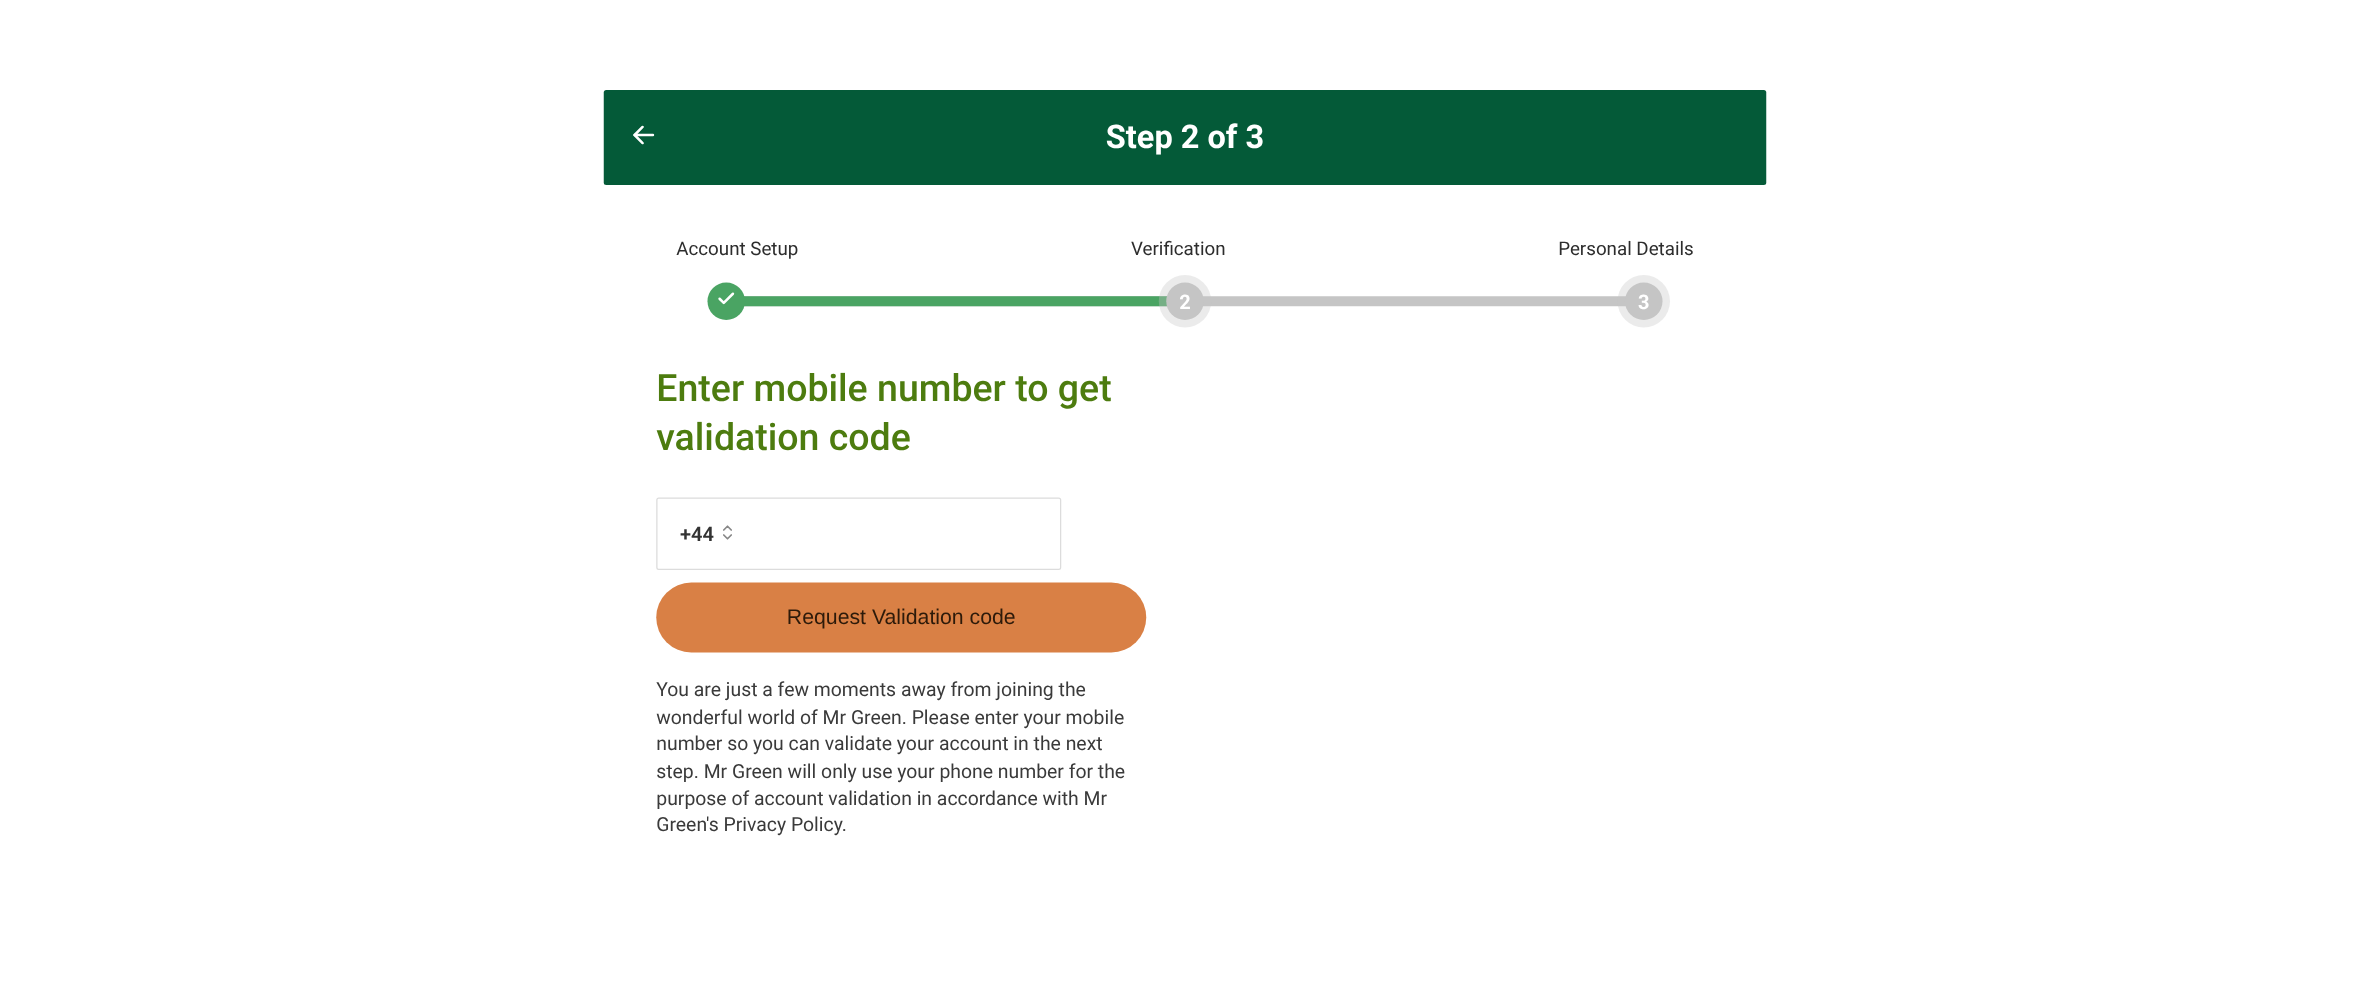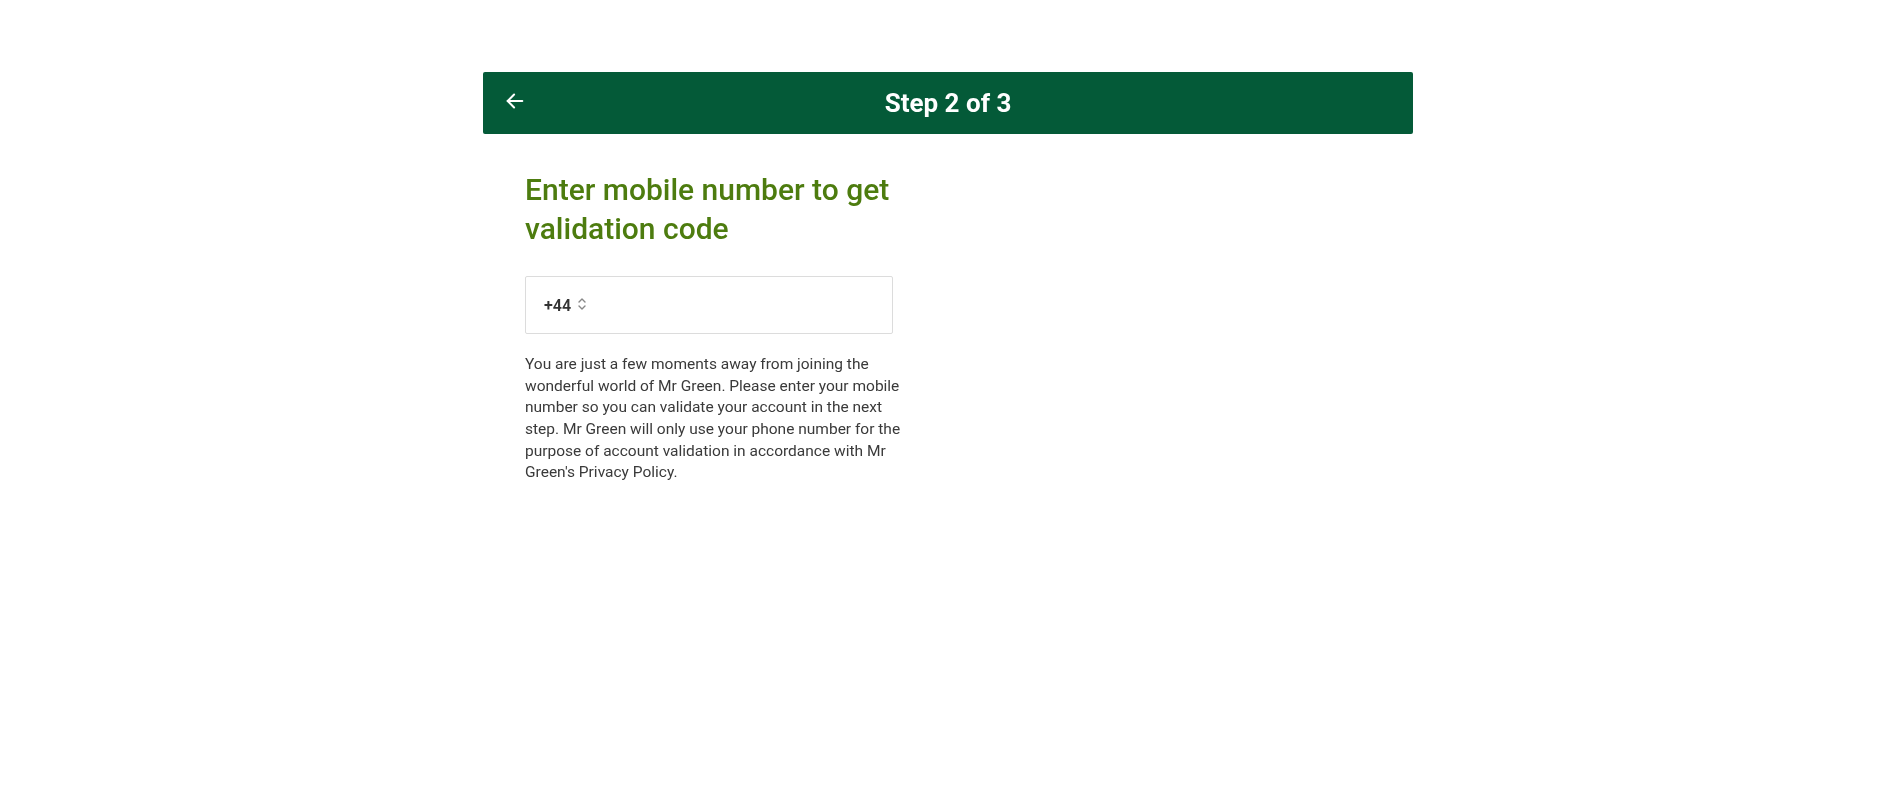--- a/index.html
+++ b/index.html
@@ -14,21 +14,21 @@
     padding-top: 72px;
   }
   .container {
     width: 930px;
     display: flex;
     flex-direction: column;
   }
   .header-bar {
     background: #045a38;
     color: #fff;
-    height: 62px;
+    height: 76px;
     border-radius: 2px;
     display: flex;
     align-items: center;
     position: relative;
     justify-content: center;
   }
   .header-bar .back {
     position: absolute;
     left: 20px;
     top: 50%;
@@ -105,21 +105,21 @@
   }
   .heading {
     font-size: 30px;
     color: #4d7c0f;
     font-weight: 500;
     line-height: 1.3;
     max-width: 420px;
   }
   .input-row {
     margin-top: 28px;
-    width: 368px;
+    width: 324px;
     border: 1px solid #dcdcdc;
     border-radius: 2px;
     display: flex;
     align-items: stretch;
     height: 58px;
     background: #fff;
   }
   .prefix {
     display: flex;
     align-items: center;
@@ -178,33 +178,54 @@
       <span>
         <svg width="22" height="22" viewBox="0 0 24 24" fill="none" stroke="#ffffff" stroke-width="2.2" stroke-linecap="round" stroke-linejoin="round">
           <line x1="20" y1="12" x2="4" y2="12"></line>
           <polyline points="11 5 4 12 11 19"></polyline>
         </svg>
       </span>
     </div>
     <div class="title">Step 2 of 3</div>
   </div>
 
+  <div class="progress-area">
+    <div class="labels">
+      <span>Account Setup</span>
+      <span>Verification</span>
+      <span>Personal Details</span>
+    </div>
+    <div class="track">
+      <div class="bar bar-grey"></div>
+      <div class="bar bar-green"></div>
+      <div class="node done">
+        <span>
+          <svg width="16" height="16" viewBox="0 0 24 24" fill="none" stroke="#ffffff" stroke-width="3" stroke-linecap="round" stroke-linejoin="round">
+            <polyline points="20 6 9 17 4 12"></polyline>
+          </svg>
+        </span>
+      </div>
+      <div class="node current">2</div>
+      <div class="node future">3</div>
+    </div>
+  </div>
 
   <div class="form-area">
     <h1 class="heading">Enter mobile number to get validation code</h1>
 
     <div class="input-row">
       <div class="prefix">
         <span>+44</span>
         <span class="sort-glyph">
           <svg width="10" height="14" viewBox="0 0 10 14" fill="none" stroke="#888" stroke-width="1.4" stroke-linecap="round" stroke-linejoin="round">
             <polyline points="2 5 5 2 8 5"></polyline>
             <polyline points="2 9 5 12 8 9"></polyline>
           </svg>
         </span>
       </div>
     </div>
 
+    <button class="cta-btn">Request Validation code</button>
 
     <p class="info-text">You are just a few moments away from joining the wonderful world of Mr Green. Please enter your mobile number so you can validate your account in the next step. Mr Green will only use your phone number for the purpose of account validation in accordance with Mr Green's Privacy Policy.</p>
   </div>
 
 </div>
 
 </body></html>

